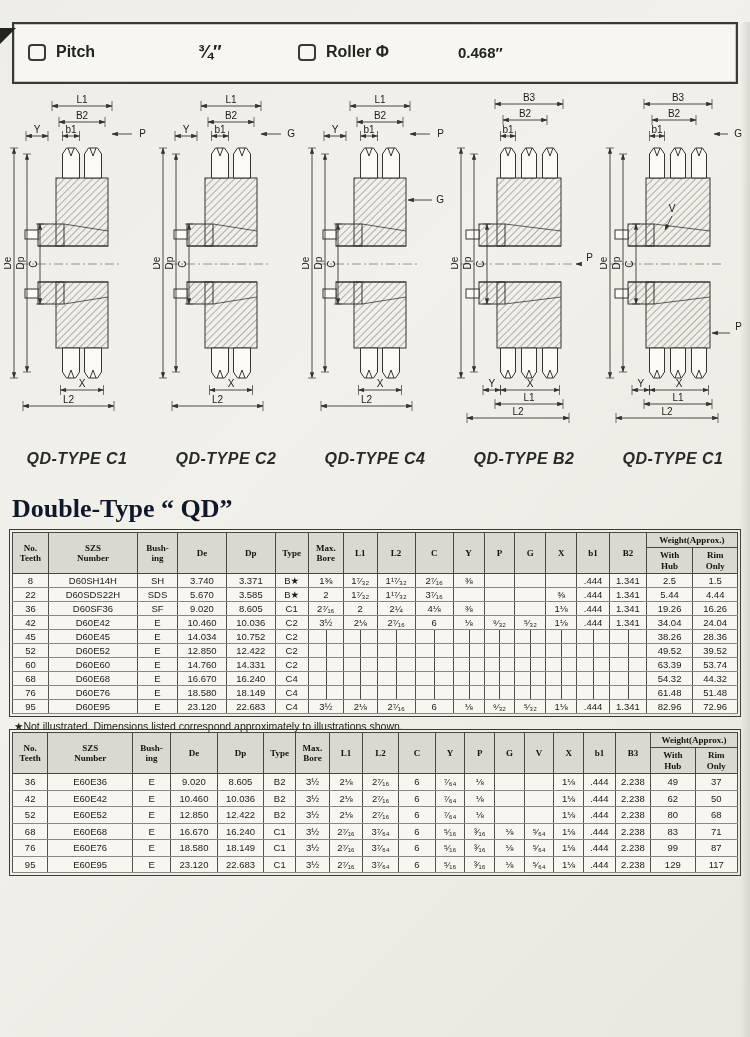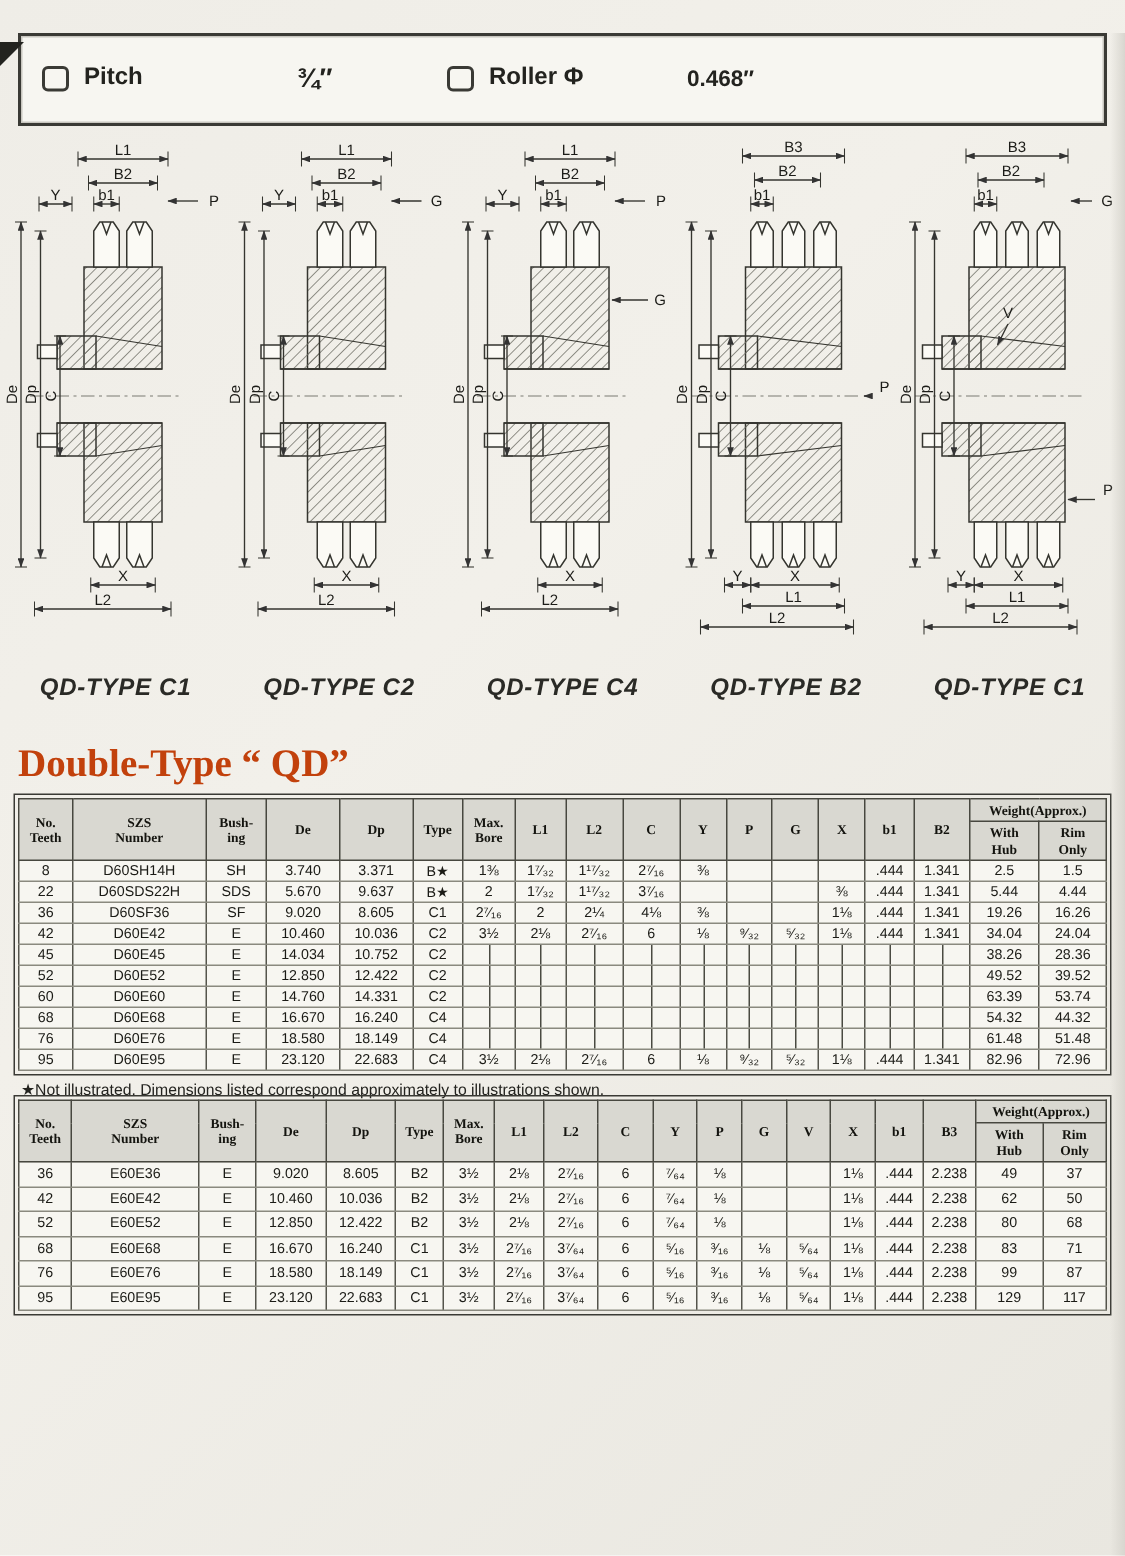--- a/index.html
+++ b/index.html
@@ -41,21 +41,21 @@
   
   .drawings-row{display:flex;justify-content:space-between;padding:6px 4px 0 4px;}
   .drawing{width:146px;display:flex;flex-direction:column;align-items:center;}
   .type-label{
     margin-top:26px;font-style:italic;font-weight:bold;font-size:16px;color:#2a2a26;
     letter-spacing:.5px;white-space:nowrap;
   }
 
   
   .section-heading{
-    font-family:"Liberation Serif",serif;font-weight:bold;font-size:26px;color:#c2410c;
+    font-family:"Liberation Serif",serif;font-weight:bold;font-size:26px;color:#0f172a;
     margin:0 0 8px 12px;
   }
   .sh-double{margin-top:26px;}
   .sh-triple{margin-top:24px;}
 
   
   .qd-table{
     width:726px;margin-left:12px;border-collapse:collapse;table-layout:fixed;
     background:#f7f6f1;border:1.5px solid #3a3a35;outline:1px solid #3a3a35;outline-offset:2px;
   }
@@ -545,21 +545,21 @@
           <td>.444</td>
           <td>1.341</td>
           <td>2.5</td>
           <td>1.5</td>
         </tr>
         <tr>
           <td>22</td>
           <td>D60SDS22H</td>
           <td>SDS</td>
           <td>5.670</td>
-          <td>9.637</td>
+          <td>3.585</td>
           <td>B★</td>
           <td>2</td>
           <td>1⁷⁄₃₂</td>
           <td>1¹⁷⁄₃₂</td>
           <td>3⁷⁄₁₆</td>
           <td></td>
           <td></td>
           <td></td>
           <td>⅜</td>
           <td>.444</td>

